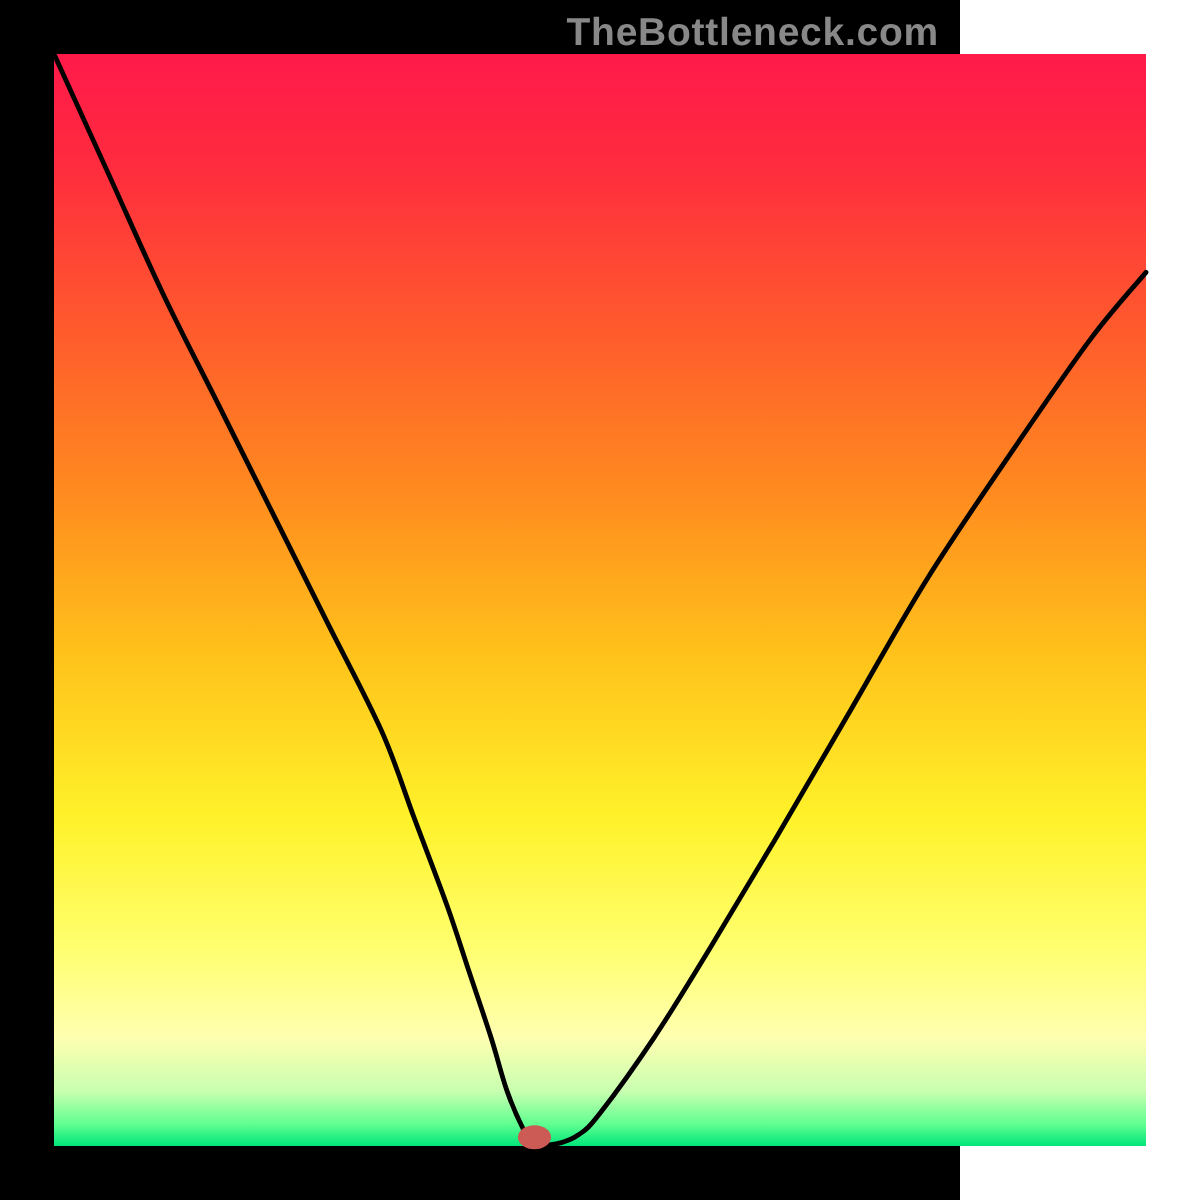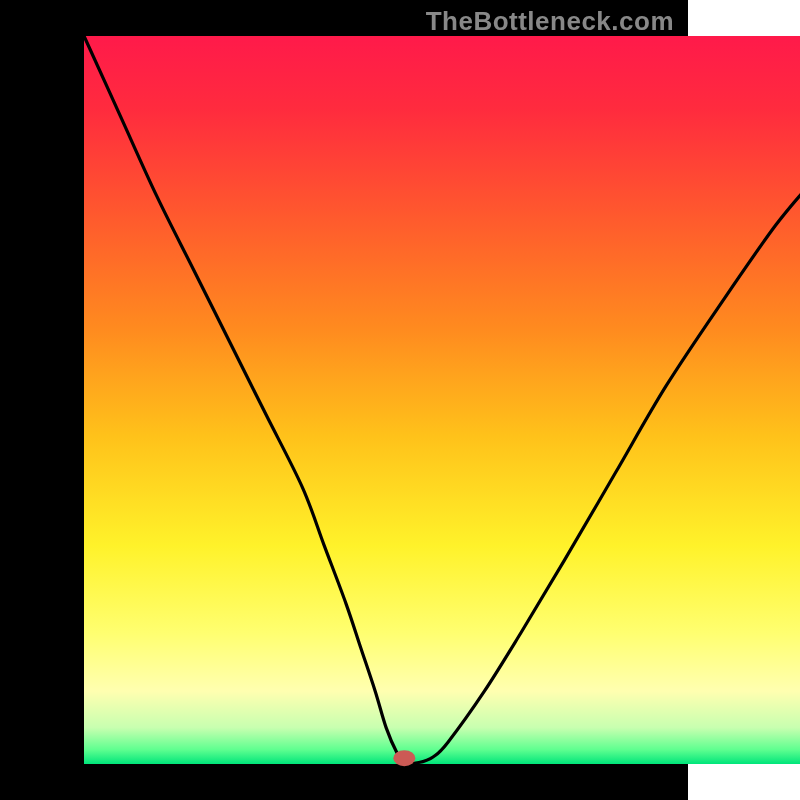--- a/index.html
+++ b/index.html
@@ -5,21 +5,20 @@
   body {
     margin: 0;
     padding: 0;
     background: #fff;
   }
   .container {
     width: 640px;
     height: 800px;
     position: relative;
     background: #000;
-    padding-left: 48px;
   }
   .watermark {
     position: absolute;
     top: 6px;
     right: 14px;
     font-family: Arial, Helvetica, sans-serif;
     font-size: 26px;
     font-weight: bold;
     color: #888;
     z-index: 10;

